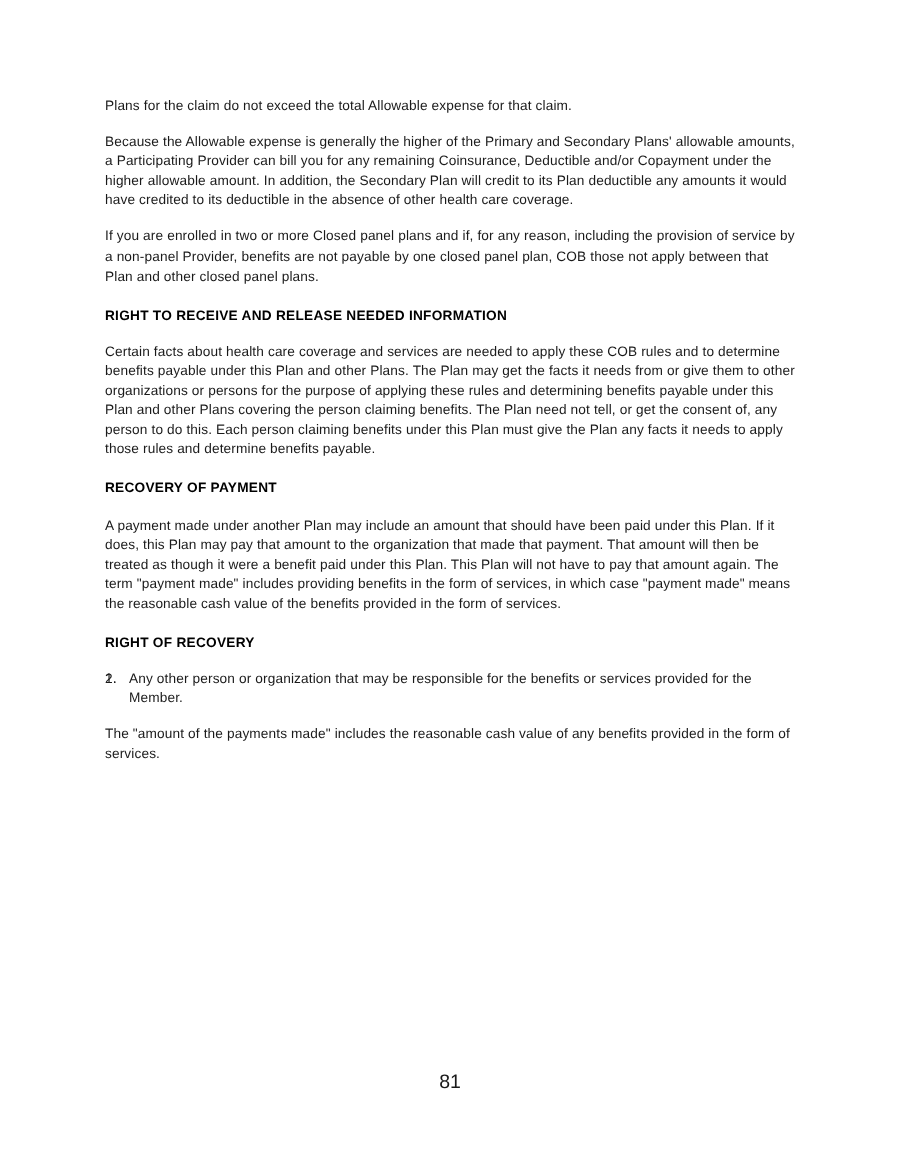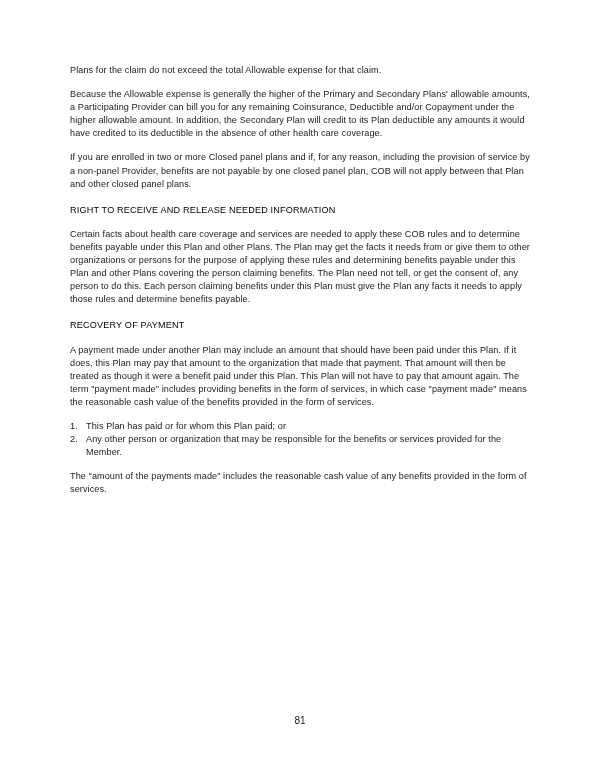--- a/index.html
+++ b/index.html
@@ -34,21 +34,21 @@
     font-size: 9.1px;
     line-height: 13.1px;
     text-align: left;
     color: #1a1a1a;
     letter-spacing: 0.01em;
   }
   h2.heading {
     margin: 13px 0 11px 0;
     font-size: 9.1px;
     line-height: 13.1px;
-    font-weight: normal;
+    font-weight: bold;
     text-transform: none;
     color: #000000;
     letter-spacing: 0.02em;
   }
   ol.numlist {
     margin: 0 0 11px 0;
     padding: 0;
     list-style: none;
   }
   ol.numlist li {
@@ -66,39 +66,40 @@
     top: 0;
     width: 14px;
     text-align: left;
   }
   #footer {
     position: absolute;
     left: 0;
     top: 714px;
     width: 600px;
     text-align: center;
-    font-size: 10px;
+    font-size: 13px;
     line-height: 13px;
     color: #1a1a1a;
   }
 </style>
 </head>
 <body>
 
 <div id="page">
   <div id="content">
       <p class="para">Plans for the claim do not exceed the total Allowable expense for that claim.</p>
       <p class="para">Because the Allowable expense is generally the higher of the Primary and Secondary Plans' allowable amounts, a Participating Provider can bill you for any remaining Coinsurance, Deductible and/or Copayment under the higher allowable amount.  In addition, the Secondary Plan will credit to its Plan deductible any amounts it would have credited to its deductible in the absence of other health care coverage.</p>
-      <p class="para">If you are enrolled in two or more Closed panel plans and if, for any reason, including the provision of service by a non-panel Provider, benefits are not payable by one closed panel plan, COB will not apply between that Plan and other closed panel plans.</p>
+      <p class="para">If you are enrolled in two or more Closed panel plans and if, for any reason, including the provision of service by a non-panel Provider, benefits are not payable by one closed panel plan, COB those not apply between that Plan and other closed panel plans.</p>
       <h2 class="heading">RIGHT TO RECEIVE AND RELEASE NEEDED INFORMATION</h2>
       <p class="para">Certain facts about health care coverage and services are needed to apply these COB rules and to determine benefits payable under this Plan and other Plans. The Plan may get the facts it needs from or give them to other organizations or persons for the purpose of applying these rules and determining benefits payable under this Plan and other Plans covering the person claiming benefits. The Plan need not tell, or get the consent of, any person to do this. Each person claiming benefits under this Plan must give the Plan any facts it needs to apply those rules and determine benefits payable.</p>
       <h2 class="heading">RECOVERY OF PAYMENT</h2>
       <p class="para">A payment made under another Plan may include an amount that should have been paid under this Plan. If it does, this Plan may pay that amount to the organization that made that payment. That amount will then be treated as though it were a benefit paid under this Plan. This Plan will not have to pay that amount again. The term "payment made" includes providing benefits in the form of services, in which case "payment made" means the reasonable cash value of the benefits provided in the form of services.</p>
+      <h2 class="heading">RIGHT OF RECOVERY</h2>
       <ol class="numlist">
-        <li><span class="marker">1.</span><span>This Plan has paid or for whom this Plan paid; or</span></li>
+        <li><span class="marker">1.</span></li>
         <li><span class="marker">2.</span><span>Any other person or organization that may be responsible for the benefits or services provided for the Member.</span></li>
       </ol>
       <p class="para">The "amount of the payments made" includes the reasonable cash value of any benefits provided in the form of services.</p>
     </div>
   <div id="footer">
     <span>81</span>
   </div>
 </div>
 
 </body></html>

